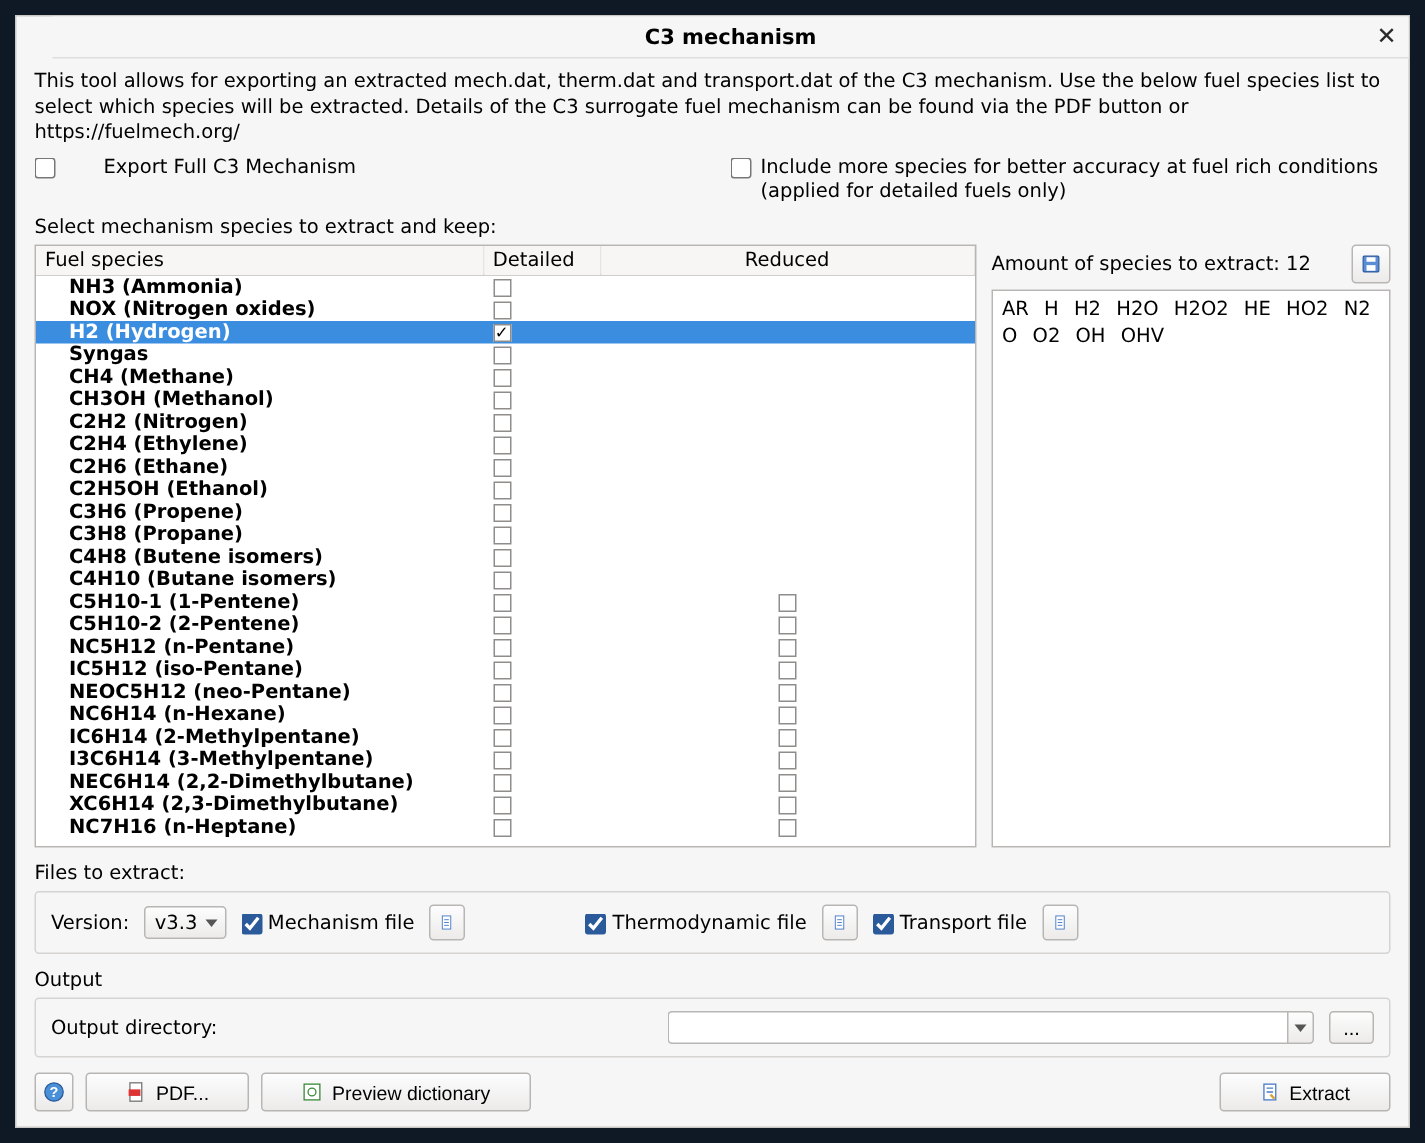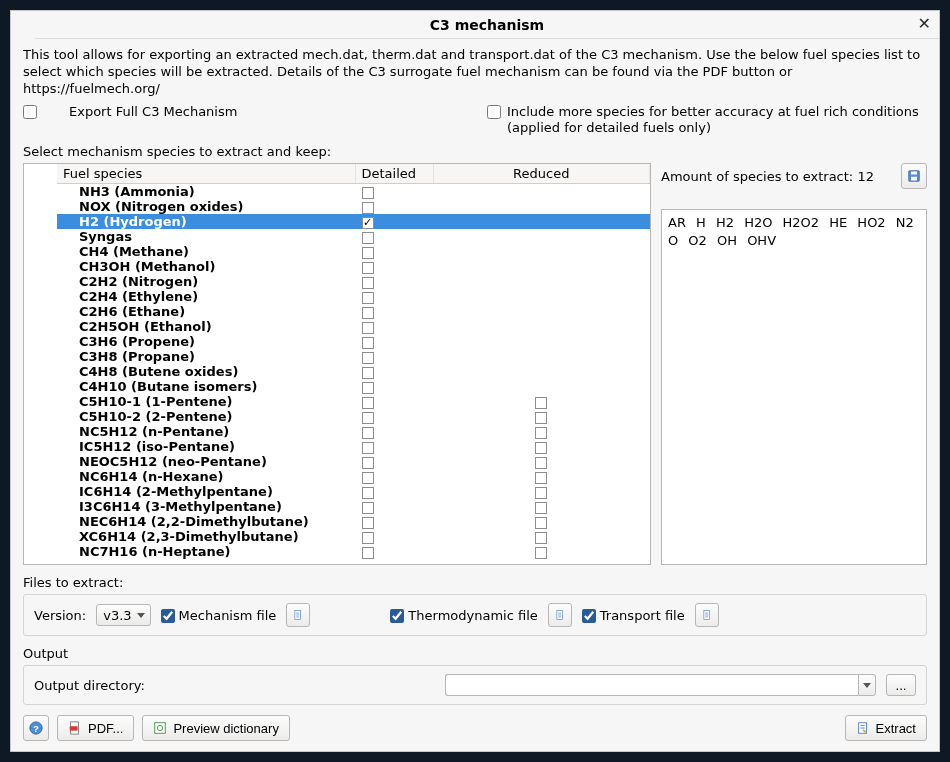--- a/index.html
+++ b/index.html
@@ -69,21 +69,20 @@
     margin-bottom: 10px;
   }
   .table-wrap {
     flex: 1;
     border: 1px solid #b8b6b4;
     background: #fff;
     display: flex;
     flex-direction: column;
     overflow: hidden;
     position: relative;
-    padding-left: 33px;
   }
   .species-table { width: 100%; border-collapse: collapse; table-layout: fixed; }
   .species-table thead th {
     text-align: left;
     font-weight: normal;
     padding: 2px 6px;
     border-bottom: 1px solid #d0cecc;
     border-right: 1px solid #e6e4e2;
     background: #f7f6f5;
     position: sticky; top: 0;
@@ -109,21 +108,21 @@
     background: #fff;
     vertical-align: middle;
     text-align: center;
     font-size: 11px;
     line-height: 10px;
   }
   .chk.checked::after { content: "✓"; color: #000; font-weight: bold; }
 
   .right-pane {
     width: 266px;
-    display: flex; flex-direction: column; gap: 16px;
+    display: flex; flex-direction: column;
   }
   .amount-row {
     display: flex; align-items: center; justify-content: space-between;
     margin-bottom: 4px;
     gap: 6px;
   }
   .save-btn {
     width: 26px; height: 26px;
     border: 1px solid #b8b6b4;
     border-radius: 3px;
@@ -224,21 +223,21 @@
   .footer {
     display: flex;
     gap: 8px;
     align-items: center;
   }
   .footer .spacer { flex: 1; }
   .btn {
     border: 1px solid #b8b6b4;
     border-radius: 3px;
     background: linear-gradient(#fdfdfd,#ecebea);
-    padding: 4px 10px;
+    padding: 4px 26px;
     height: 26px;
     cursor: pointer;
     display: inline-flex; align-items: center; gap: 6px;
     font-size: 13px;
   }
   .help-btn {
     width: 26px; padding: 0; justify-content: center;
   }
   svg.ico { width: 14px; height: 14px; display: block; }
 </style>
@@ -345,21 +344,21 @@
                   <td class="col-name">C3H6 (Propene)</td>
                   <td class="col-det"><span class="chk"></span></td>
                   <td class="col-red"></td>
                 </tr>
                 <tr class="row">
                   <td class="col-name">C3H8 (Propane)</td>
                   <td class="col-det"><span class="chk"></span></td>
                   <td class="col-red"></td>
                 </tr>
                 <tr class="row">
-                  <td class="col-name">C4H8 (Butene oxides)</td>
+                  <td class="col-name">C4H8 (Butene isomers)</td>
                   <td class="col-det"><span class="chk"></span></td>
                   <td class="col-red"></td>
                 </tr>
                 <tr class="row">
                   <td class="col-name">C4H10 (Butane isomers)</td>
                   <td class="col-det"><span class="chk"></span></td>
                   <td class="col-red"></td>
                 </tr>
                 <tr class="row">
                   <td class="col-name">C5H10-1 (1-Pentene)</td>

